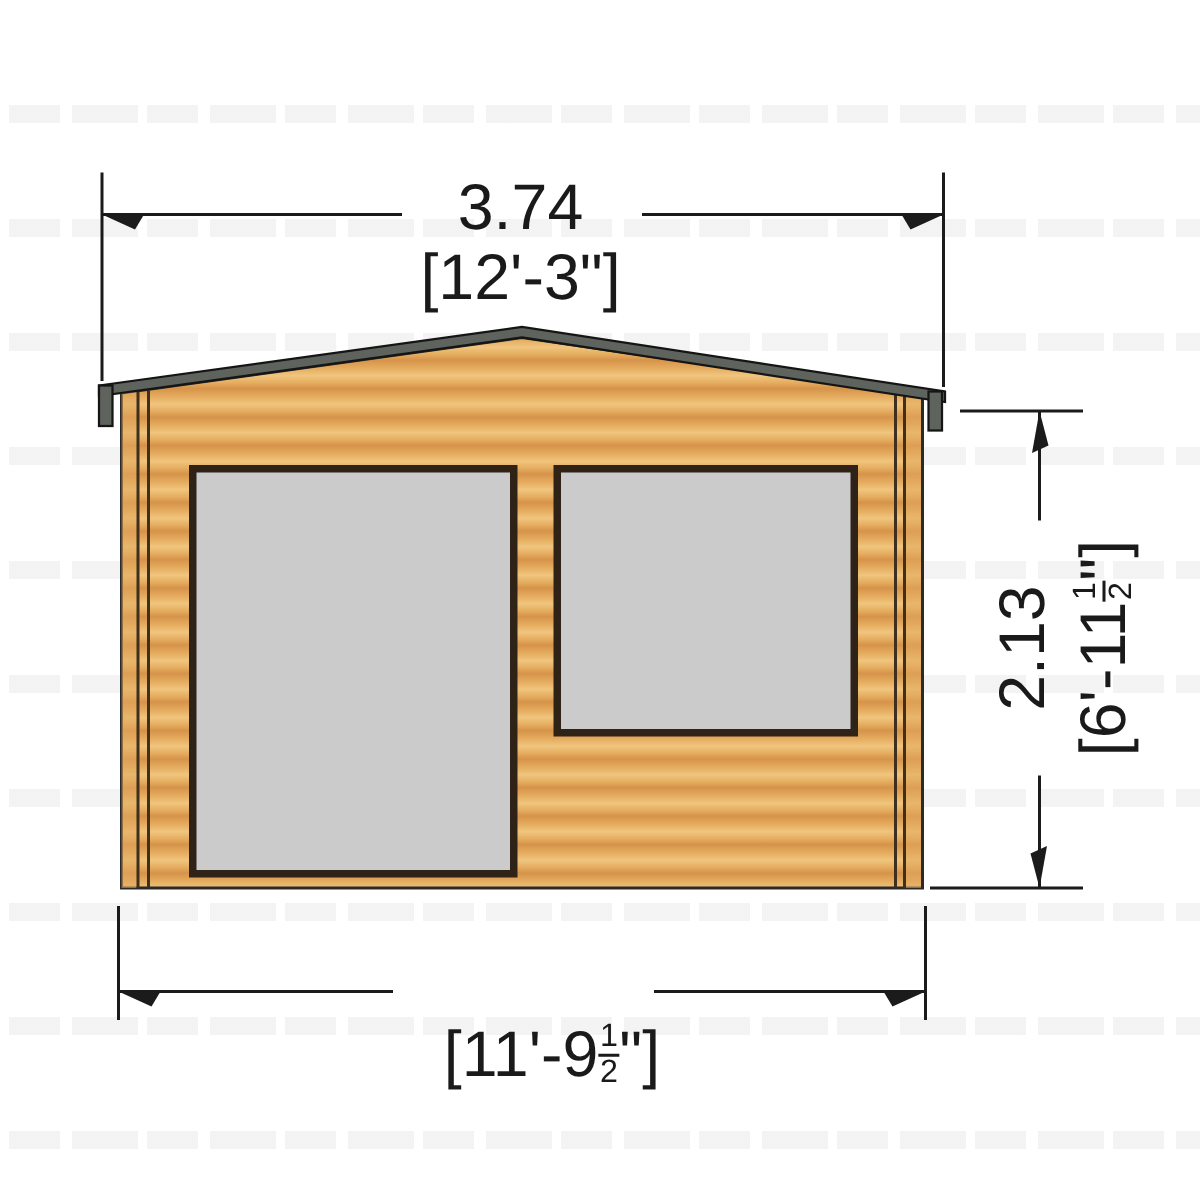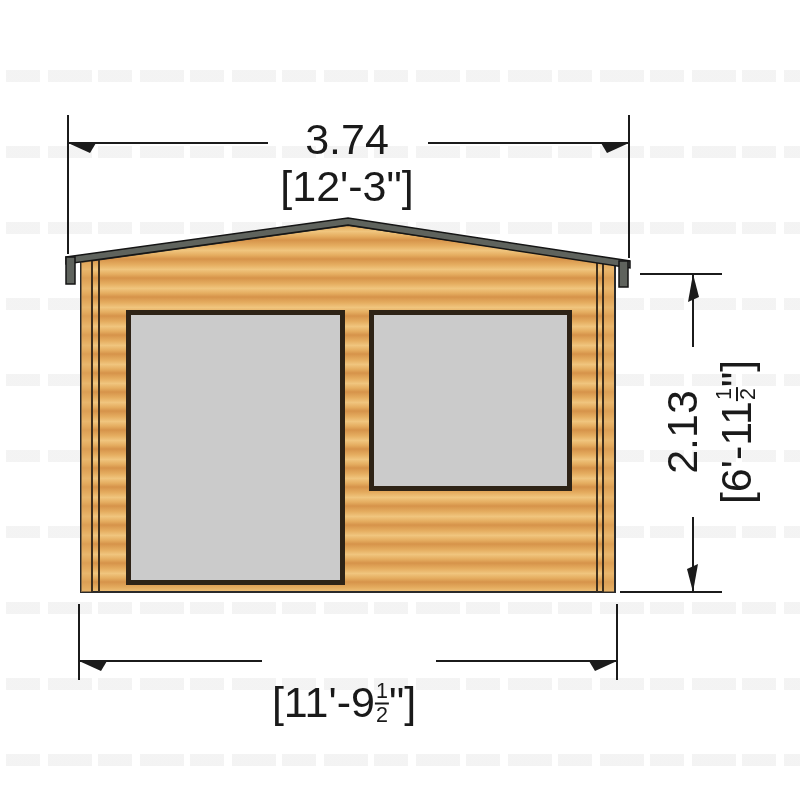--- a/index.html
+++ b/index.html
@@ -22,21 +22,21 @@
   .dim-label{
     position:absolute;
     font-size:43px;
     line-height:1;
     white-space:nowrap;
     transform:translate(-50%,-50%);
   }
   .top-metric{left:347px;top:127px;}
   .top-imperial{left:347px;top:174px;}
   .bottom-metric{left:349px;top:641px;}
-  .bottom-imperial{left:344px;top:691px;}
+  .bottom-imperial{left:368px;top:691px;}
   .side-label{
     position:absolute;
     left:709px;top:420px;
     font-size:43px;line-height:54px;
     white-space:nowrap;text-align:center;
     transform:translate(-50%,-50%) rotate(-90deg);
   }
   .frac{
     display:inline-block;
     font-size:0.5em;

